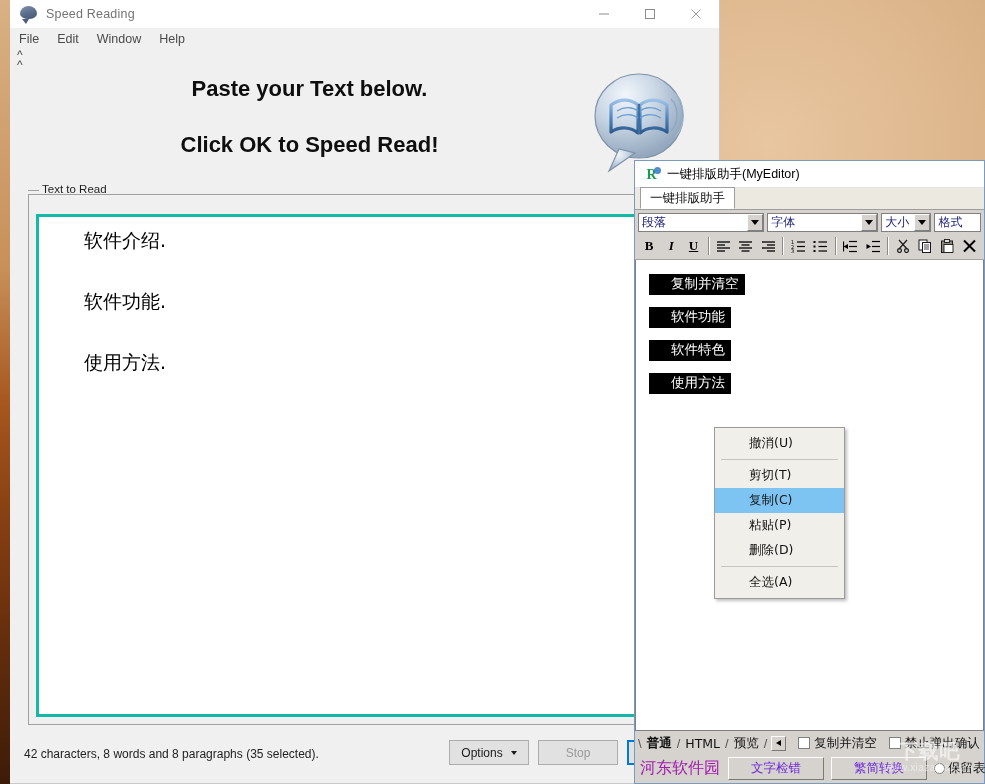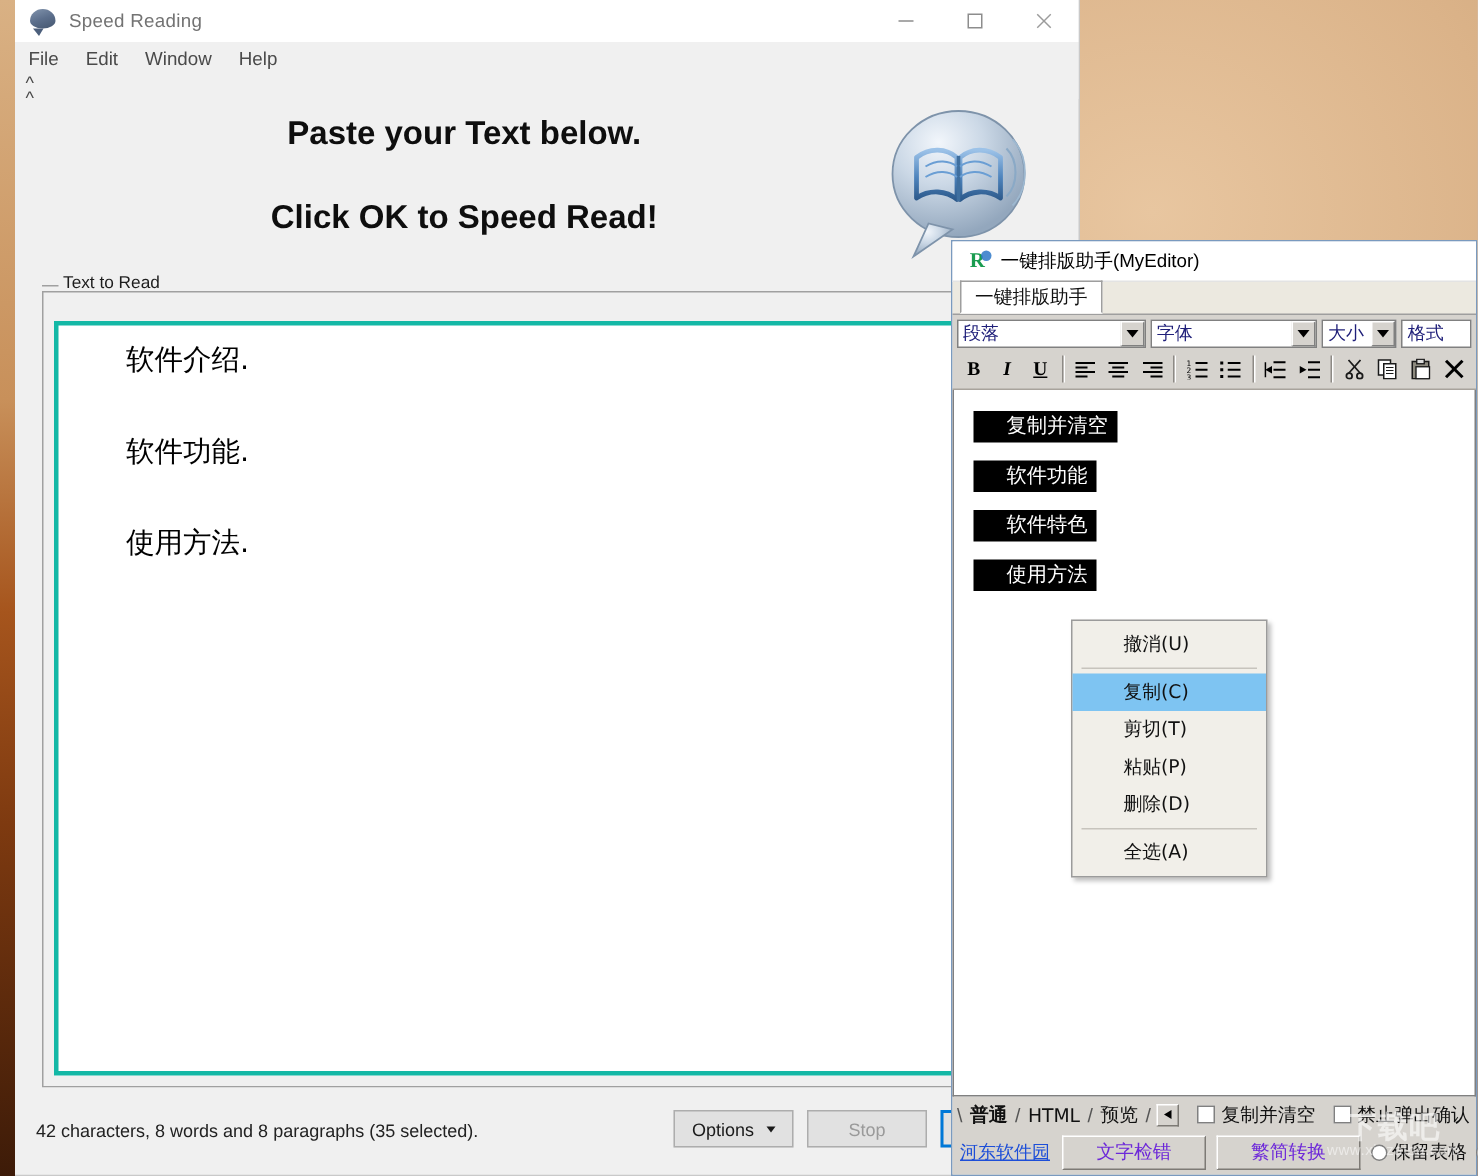--- a/index.html
+++ b/index.html
@@ -239,21 +239,21 @@
     font-family: "DejaVu Sans", sans-serif;
     font-size: 13.5px;
     display: inline-block;
     padding: 1px 6px 2px 22px;
     margin: 0 0 0 13px;
   }
   .ed-sel-row { margin-top: 12px; }
   .ed-sel-row:first-child { margin-top: 14px; }
 
   .ed-ctxmenu {
-    position: absolute; left: 78px; top: 153px;
+    position: absolute; left: 78px; top: 167px;
     width: 131px;
     background: #f1efe9; border: 1px solid #9b9b9b;
     padding: 3px 0;
     box-shadow: 2px 2px 3px rgba(0,0,0,.25);
   }
   .ctx-item {
     font-size: 12.5px; color: #111;
     padding: 4px 0 4px 34px;
     font-family: "DejaVu Sans", sans-serif;
   }
@@ -283,21 +283,21 @@
   .ed-chk {
     display: flex; align-items: center; gap: 4px;
     font-size: 12.5px; color: #111; margin-left: 12px;
     font-family: "DejaVu Sans", sans-serif; white-space: nowrap;
   }
   .chkbox {
     width: 12px; height: 12px; background: #fff; border: 1px solid #808080;
   }
   .ed-actionrow { display: flex; align-items: center; gap: 0; margin-top: 4px; }
   .ed-link {
-    font-size: 12px; color: #1d4ed8; text-decoration: underline;
+    font-size: 16px; color: #a21caf; 
     font-family: "DejaVu Sans", sans-serif; margin: 0 8px 0 2px;
     white-space: nowrap;
   }
   .ed-pbtn {
     height: 23px; padding: 0 22px; background: #d6d3ce;
     border: 1px solid #7d7a75; border-top-color: #fff; border-left-color: #fff;
     font-size: 12.5px; color: #6d28d9; margin-right: 7px;
     font-family: "DejaVu Sans", sans-serif; white-space: nowrap;
     display: flex; align-items: center;
   }
@@ -594,22 +594,22 @@
 
   <div class="ed-body">
     <div class="ed-sel-row"><span class="ed-sel-line">复制并清空</span></div>
     <div class="ed-sel-row"><span class="ed-sel-line">软件功能</span></div>
     <div class="ed-sel-row"><span class="ed-sel-line">软件特色</span></div>
     <div class="ed-sel-row"><span class="ed-sel-line">使用方法</span></div>
 
     <div class="ed-ctxmenu">
       <div class="ctx-item">撤消(U)</div>
       <div class="ctx-div"></div>
+      <div class="ctx-item">剪切(T)</div>
       <div class="ctx-item sel">复制(C)</div>
-      <div class="ctx-item">剪切(T)</div>
       <div class="ctx-item">粘贴(P)</div>
       <div class="ctx-item">删除(D)</div>
       <div class="ctx-div"></div>
       <div class="ctx-item">全选(A)</div>
     </div>
   </div>
 
   <div class="ed-bottom">
     <div class="ed-tabrow">
       <span class="tab-slash">\</span>

